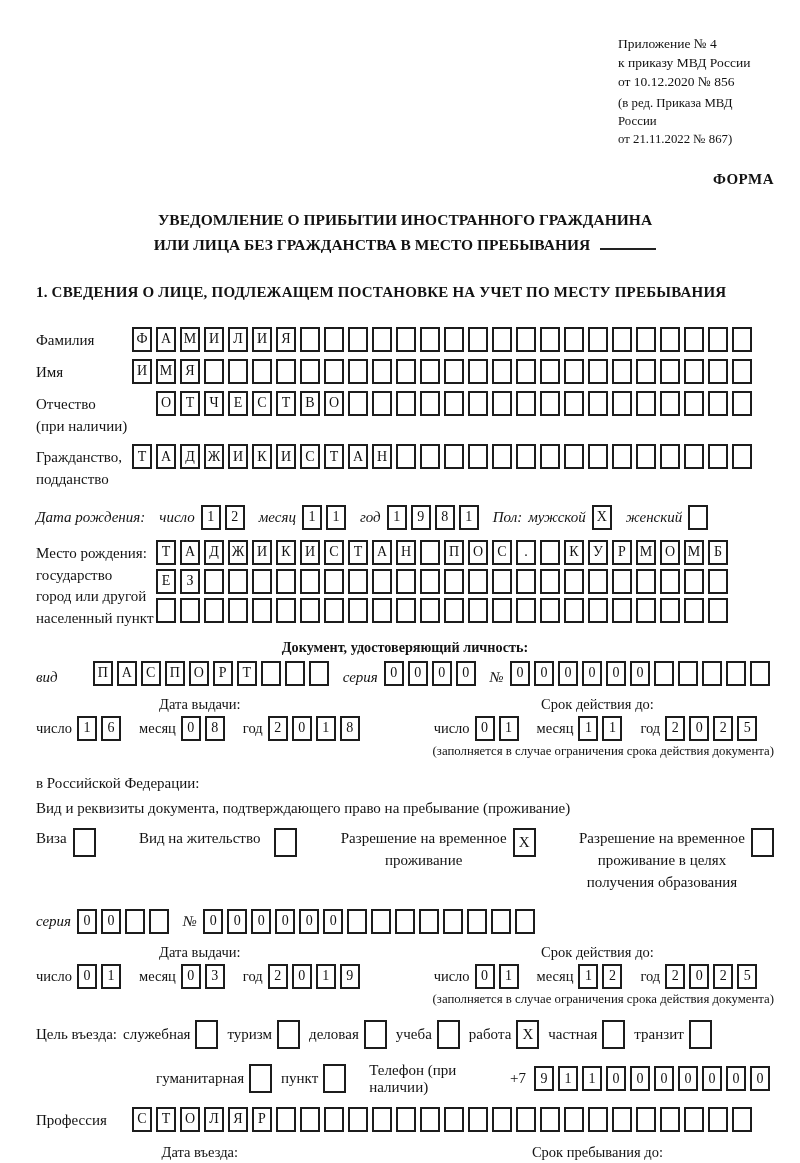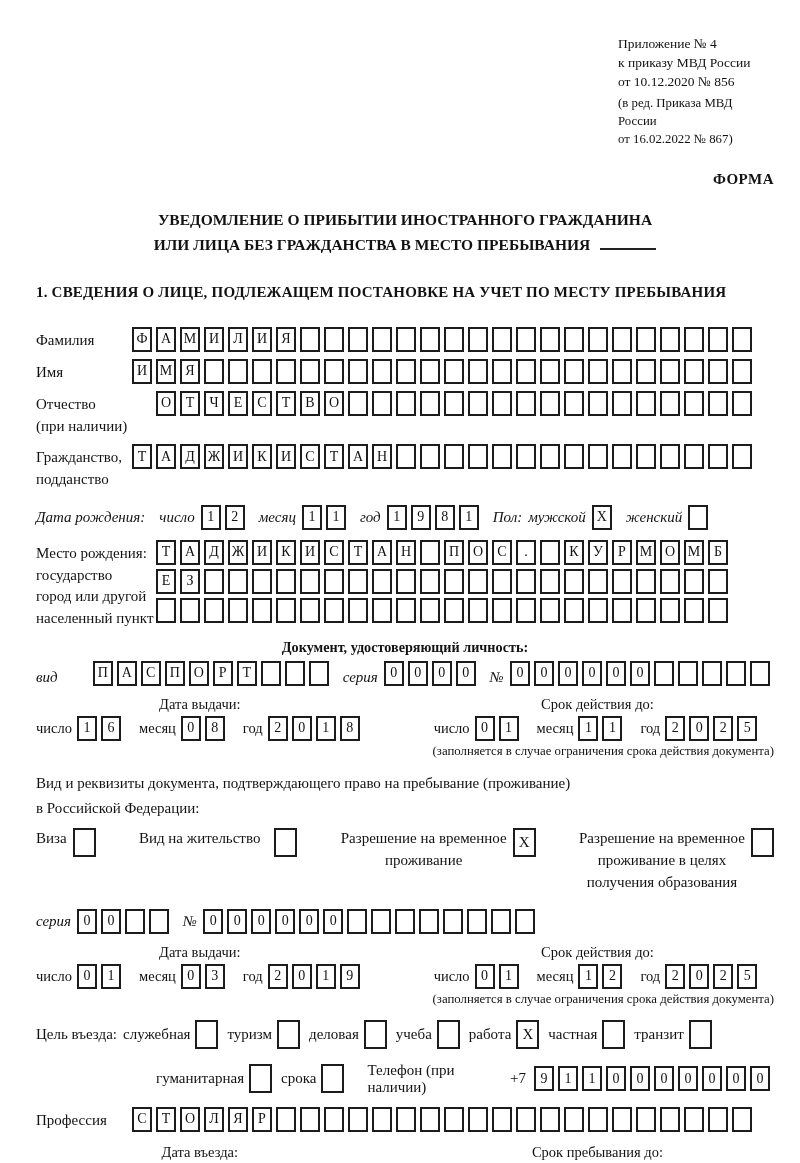--- a/index.html
+++ b/index.html
@@ -63,21 +63,21 @@
 
 <div class="page">
 
   <div class="appendix">
     <div>Приложение № 4</div>
     <div>к приказу МВД России</div>
     <div>от 10.12.2020 № 856</div>
   </div>
   <div class="amendment">
     <div>(в ред. Приказа МВД России</div>
-    <div>от 16.02.2022 № 867)</div>
+    <div>от 21.11.2022 № 867)</div>
   </div>
   <div class="forma">ФОРМА</div>
 
   <div class="title">
     <div>УВЕДОМЛЕНИЕ О ПРИБЫТИИ ИНОСТРАННОГО ГРАЖДАНИНА</div>
     <div><span>ИЛИ ЛИЦА БЕЗ ГРАЖДАНСТВА В МЕСТО ПРЕБЫВАНИЯ</span><span class="blankline"></span></div>
   </div>
 
   <div class="sect">1. СВЕДЕНИЯ О ЛИЦЕ, ПОДЛЕЖАЩЕМ ПОСТАНОВКЕ НА УЧЕТ ПО МЕСТУ ПРЕБЫВАНИЯ</div>
 
@@ -413,22 +413,22 @@
             <span class="cell">0</span>
             <span class="cell">2</span>
             <span class="cell">5</span>
           </span>
       </div>
     </div>
   </div>
   <div class="noteline">(заполняется в случае ограничения срока действия документа)</div>
 
   <div class="intro">
+    <div>в Российской Федерации:</div>
     <div>Вид и реквизиты документа, подтверждающего право на пребывание (проживание)</div>
-    <div>в Российской Федерации:</div>
   </div>
   <div class="optrow">
     <div class="opt">
       <div class="optlabel">Виза</div>
       <span class="cells cbx">
           <span class="cell"></span>
         </span>
     </div>
     <div class="opt">
       <div class="optlabel">Вид на жительство</div>
@@ -561,21 +561,21 @@
     <span>транзит</span>
     <span class="cells cbx">
         <span class="cell"></span>
       </span>
   </div>
   <div class="prow indent">
     <span>гуманитарная</span>
     <span class="cells cbx">
         <span class="cell"></span>
       </span>
-    <span>срока</span>
+    <span>пункт</span>
     <span class="cells cbx">
         <span class="cell"></span>
       </span>
     <span style="margin-left:14px;">Телефон (при наличии)</span>
     <span style="margin:0 8px 0 22px;">+7</span>
     <span class="cells">
         <span class="cell">9</span>
         <span class="cell">1</span>
         <span class="cell">1</span>
         <span class="cell">0</span>

